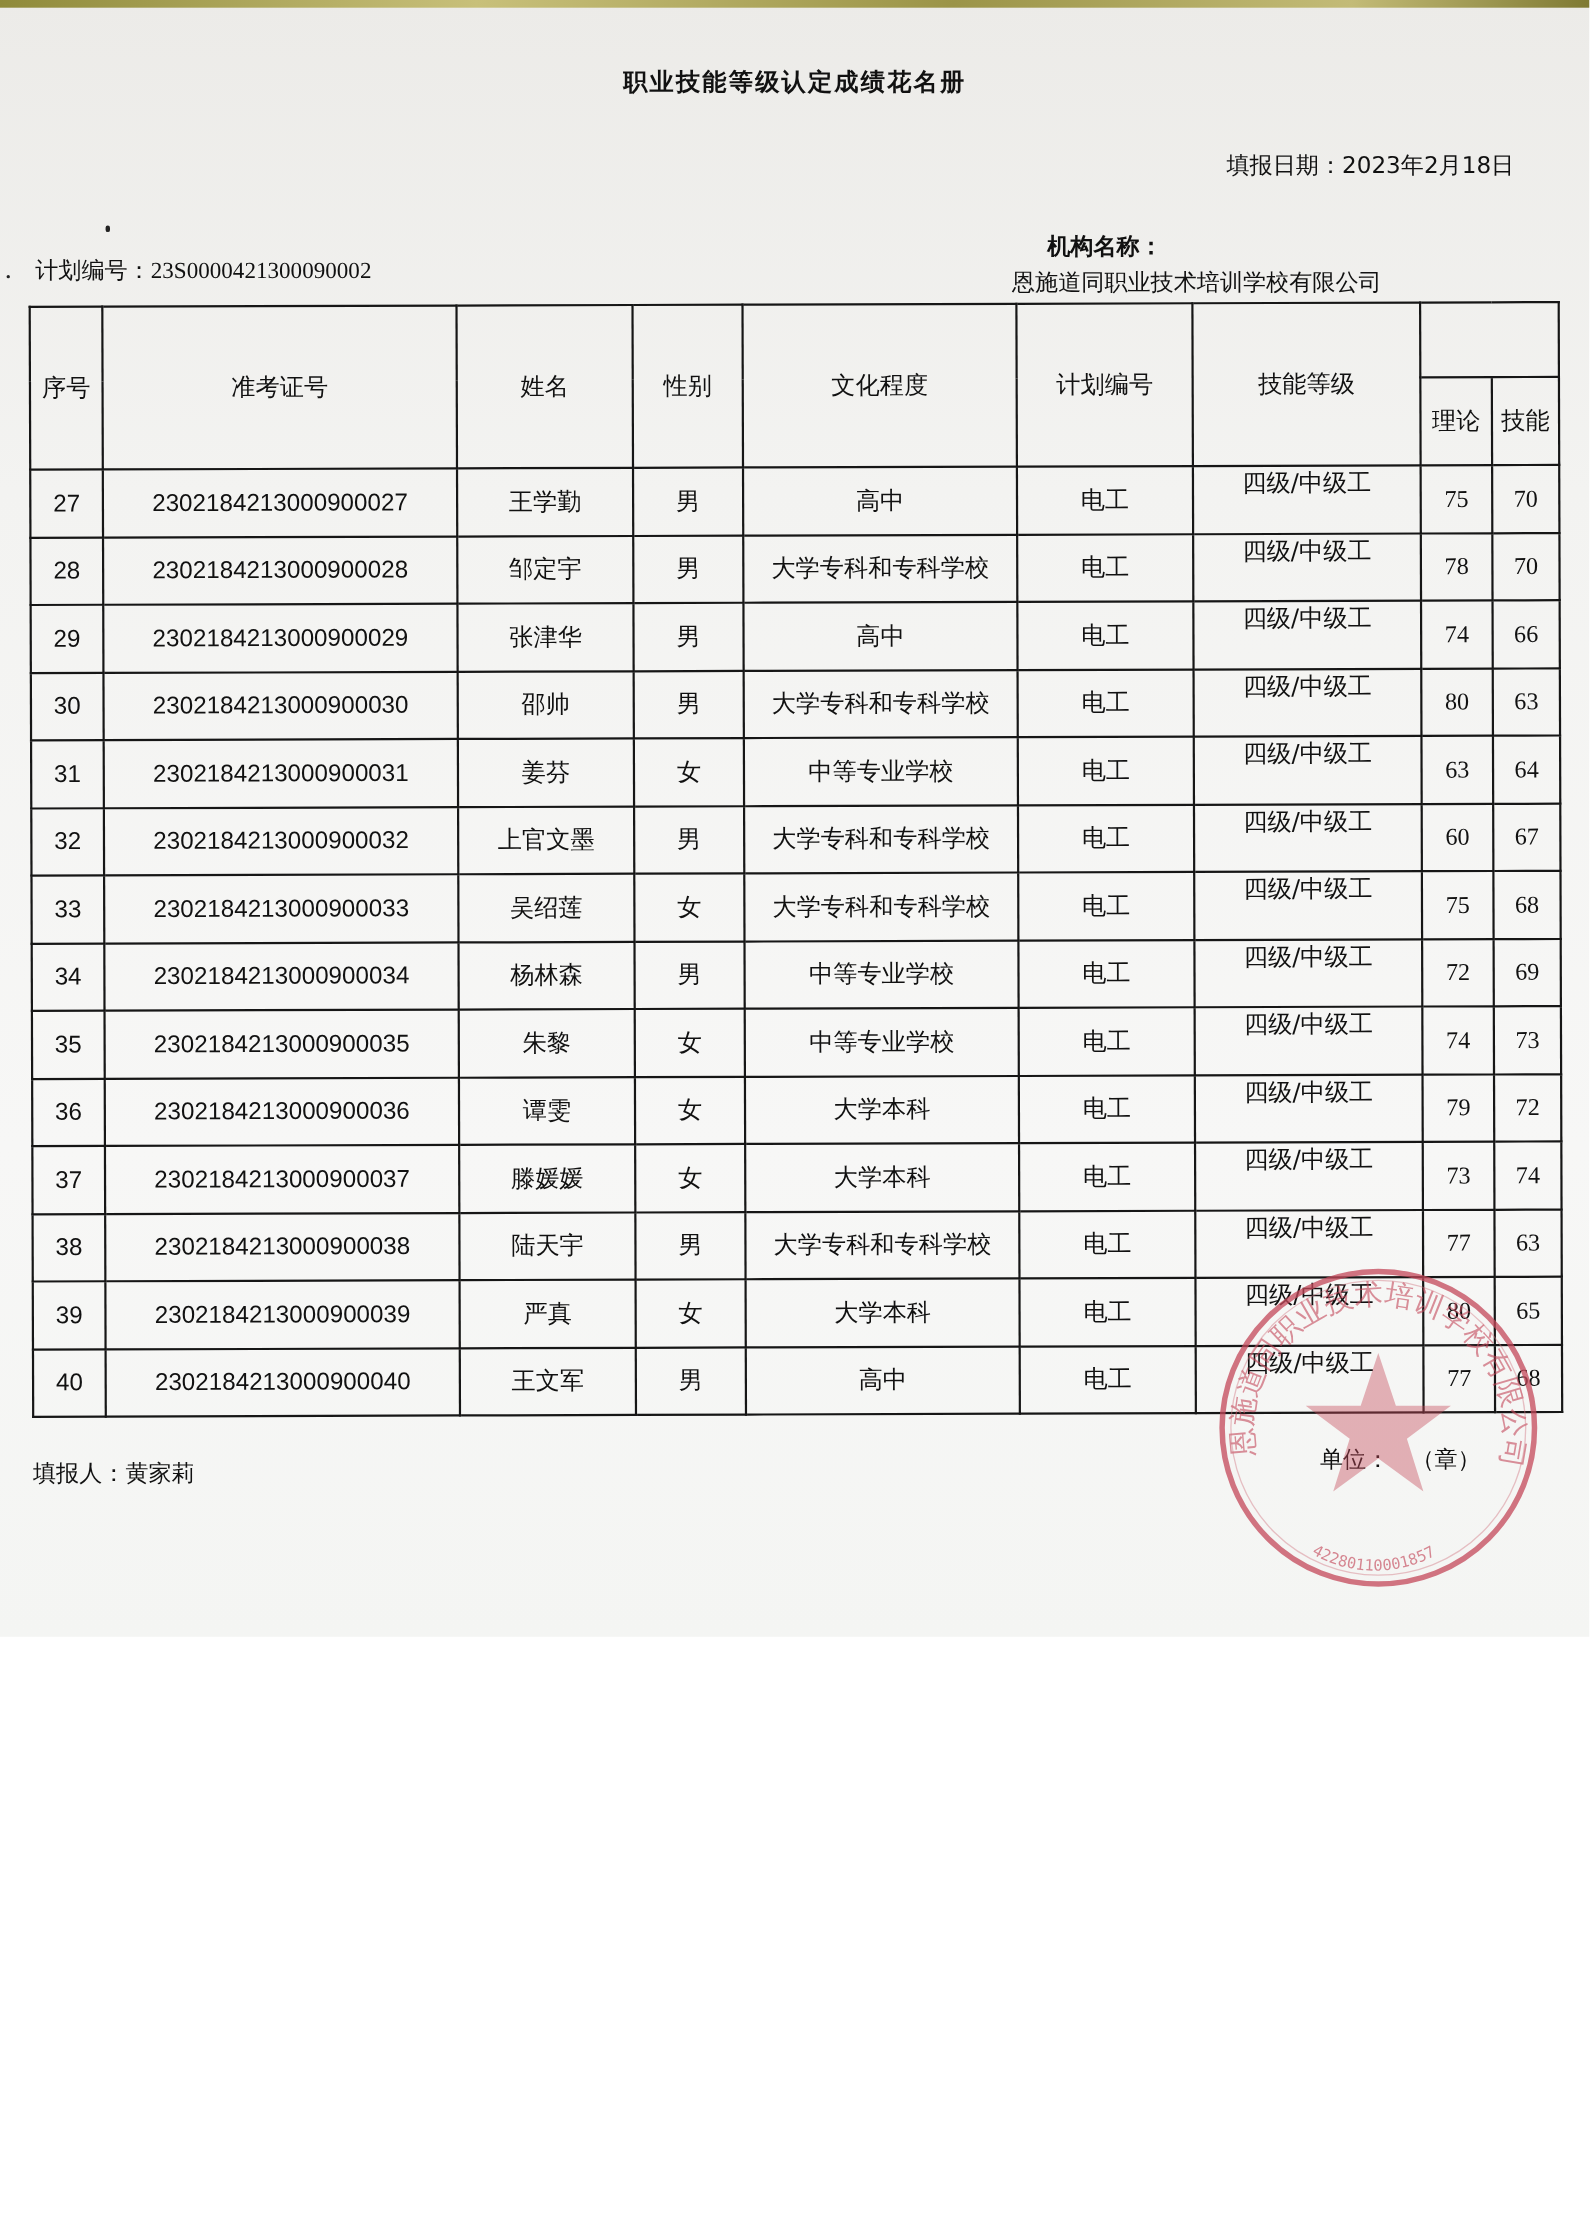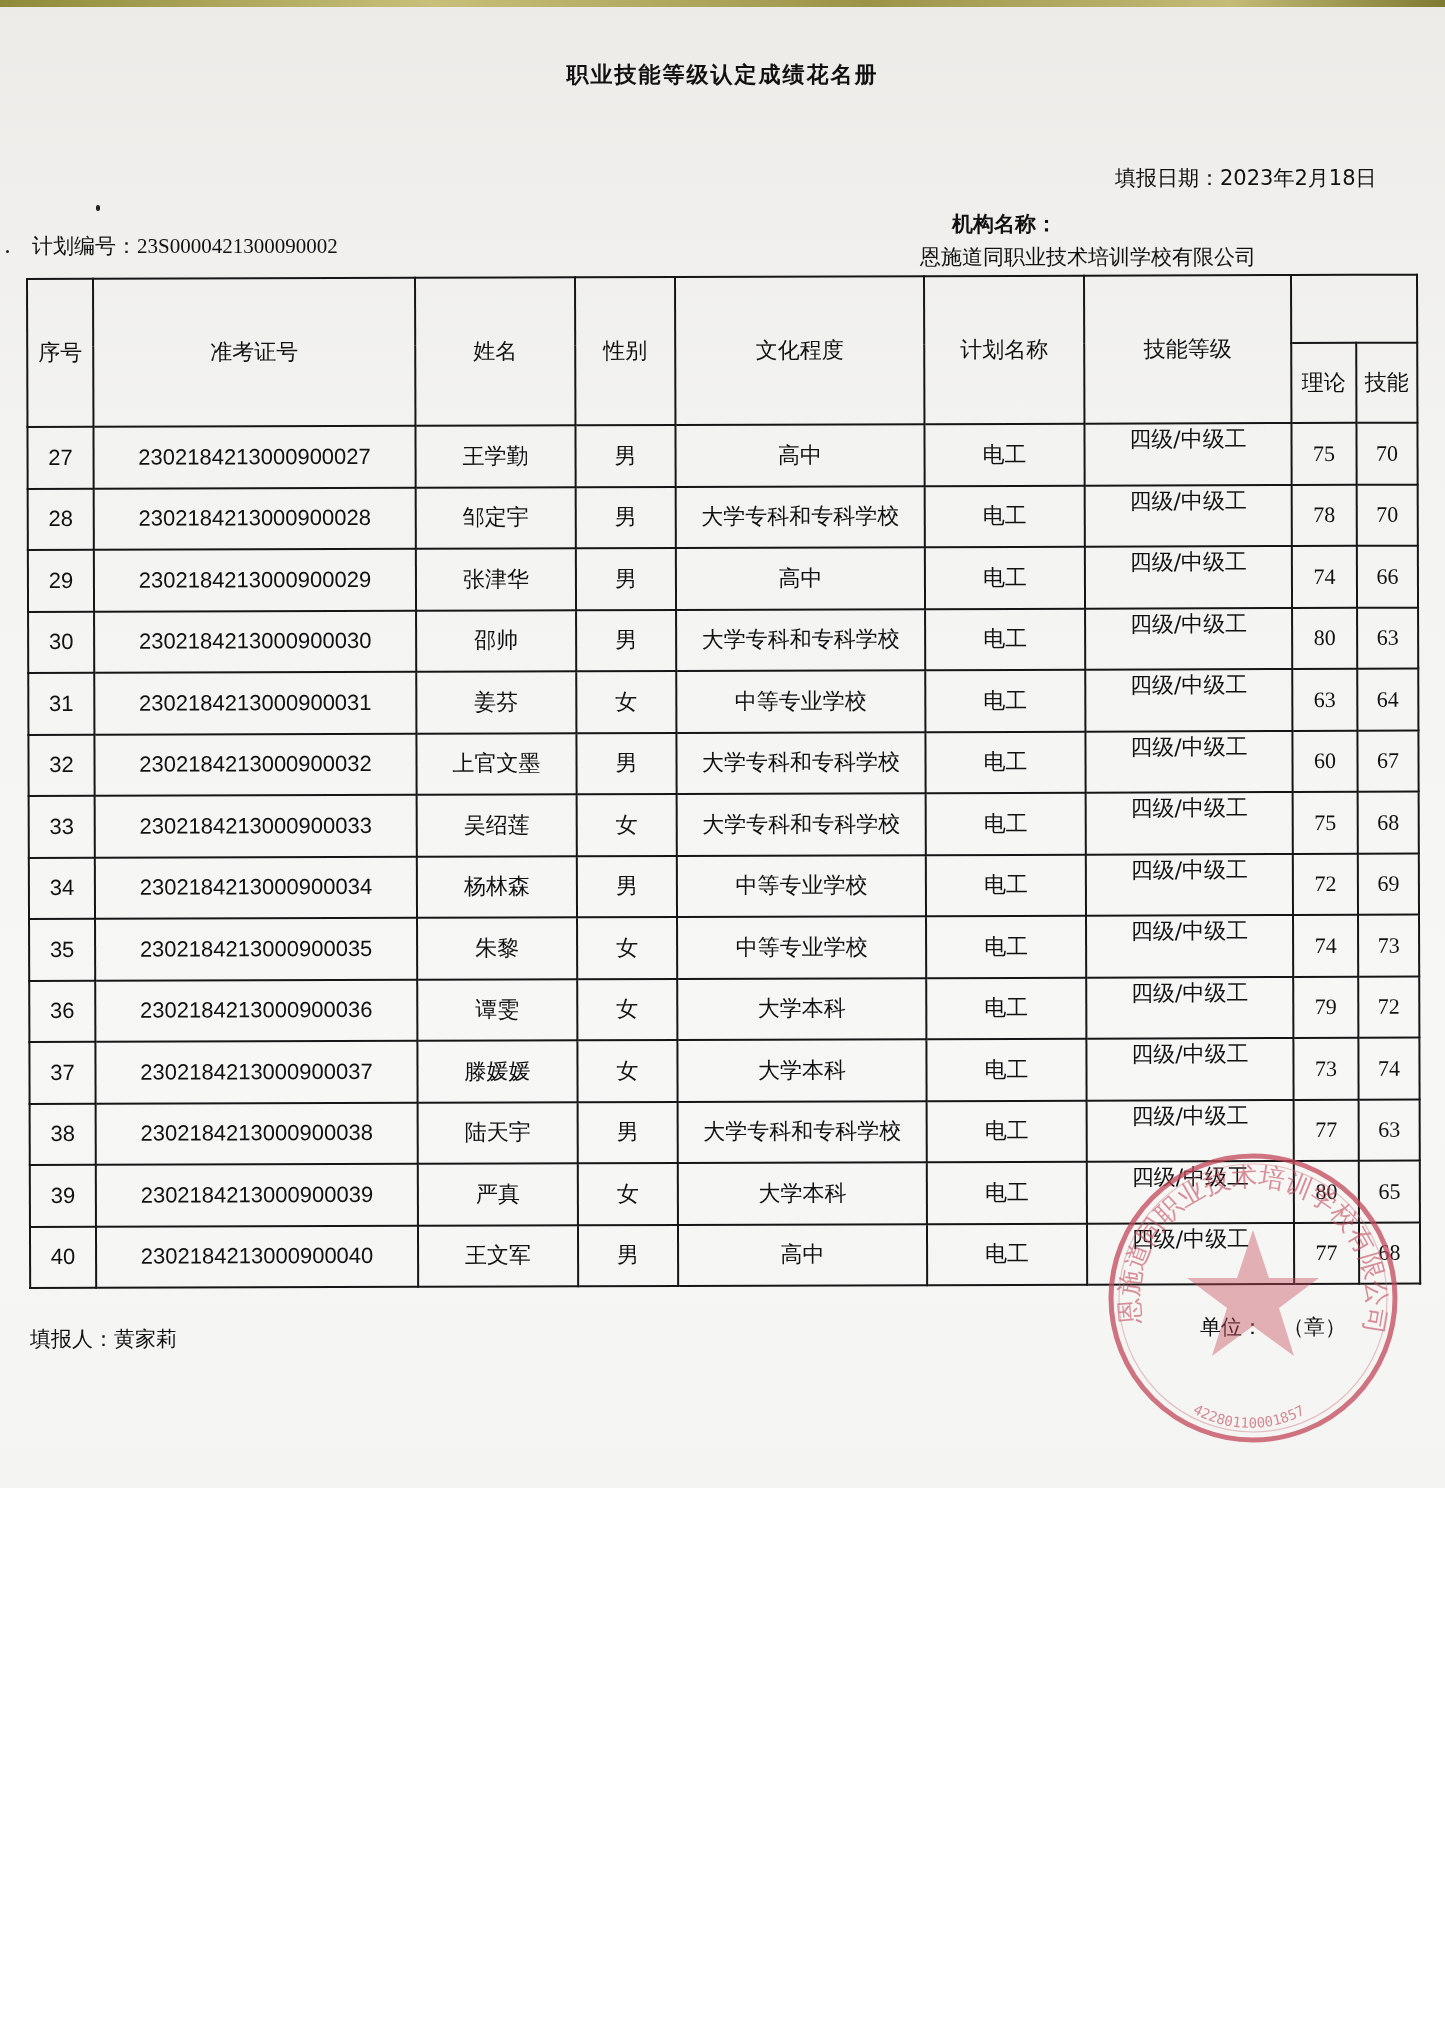--- a/index.html
+++ b/index.html
@@ -22,21 +22,21 @@
       position: absolute; left: 0; top: 0; width: 1445px; height: 7px;
       background: linear-gradient(90deg, #8f8a3a, #c8c07a 30%, #9b9448 60%, #c3bb77 85%, #7f7a33);
     }
     .title {
       position: absolute; left: 0; width: 1445px; top: 60px;
       text-align: center; font-size: 22px; font-weight: bold; letter-spacing: 2px;
     }
     .meta { position: absolute; font-size: 21px; white-space: nowrap; }
     .meta .value-bold { font-family: "Liberation Sans", sans-serif; }
     .plan-name { left: 28px; top: 153px; }
-    .fill-date { left: 1115px; top: 164px; text-align: center; }
+    .fill-date { left: 1115px; top: 136px; text-align: center; }
     .plan-no { left: 32px; top: 232px; }
     .plan-no .val { font-family: "Liberation Serif", serif; font-size: 21px; }
     .org-label { left: 952px; top: 210px; font-weight: bold; }
     .org-name { left: 920px; top: 243px; }
     .speck { position: absolute; width: 4px; height: 6px; background: #222; border-radius: 2px; }
 
     table.roster {
       position: absolute; left: 26px; top: 278px;
       border-collapse: collapse;
       transform: rotate(-0.18deg);
@@ -97,21 +97,21 @@
   <div class="meta org-name">恩施道同职业技术培训学校有限公司</div>
 
   <table class="roster">
     <thead>
       <tr class="hdr-row1">
         <th class="c-seq" rowspan="2">序号</th>
         <th class="c-id" rowspan="2">准考证号</th>
         <th class="c-name" rowspan="2">姓名</th>
         <th class="c-sex" rowspan="2">性别</th>
         <th class="c-edu" rowspan="2">文化程度</th>
-        <th class="c-job" rowspan="2">计划名称</th>
+        <th class="c-job" rowspan="2">计划编号</th>
         <th class="c-lvl" rowspan="2">技能等级</th>
         <th colspan="2"></th>
       </tr>
       <tr class="hdr-row2">
         <th class="c-th">理论</th>
         <th class="c-sk">技能</th>
       </tr>
     </thead>
     <tbody id="roster-body">
       <tr>

